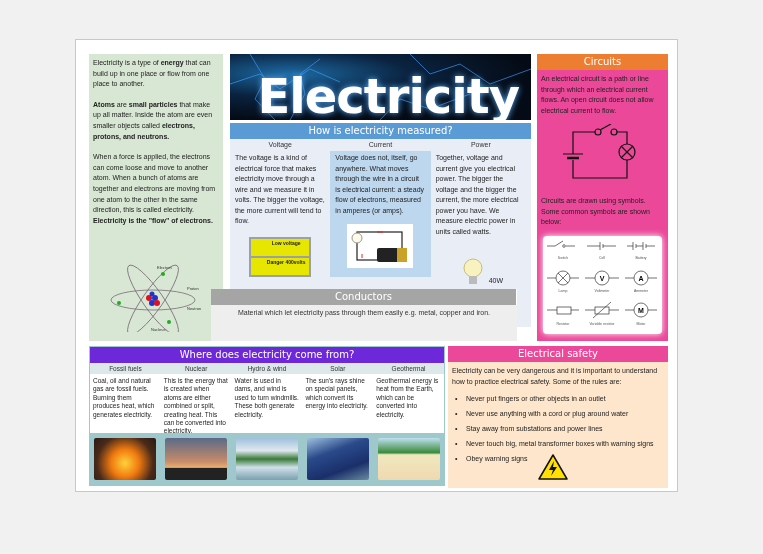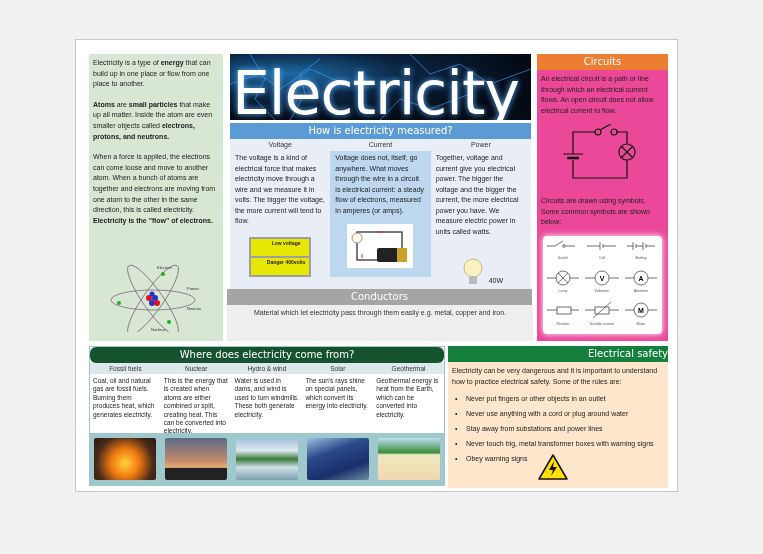--- a/index.html
+++ b/index.html
@@ -9,51 +9,51 @@
   .hdr{color:#fff;text-align:center;font-family:"DejaVu Sans",sans-serif;font-size:10px;line-height:16px;height:16px;}
   .txt{font-size:7px;line-height:10.6px;}
   b{font-weight:bold;}
   
   #what{left:13px;top:14px;width:134px;height:287px;background:#d8e7d3;}
   #what .hdr{background:#6aaa3e;}
   #what .body{padding:4px 4px;}
   #what p{margin:0 0 10px 0;}
   
   #banner{left:154px;top:14px;width:301px;height:66px;background:radial-gradient(ellipse at 20% 30%,#1d6aa3 0%,#0a2340 35%,#050b16 70%);overflow:hidden;}
-  #banner .title{position:absolute;right:12px;top:4px;font-family:"DejaVu Sans",sans-serif;font-size:60px;font-weight:normal;color:#fff;letter-spacing:-1px;text-shadow:0 0 6px #5bb0ff;}
+  #banner .title{position:absolute;right:12px;top:14px;font-family:"DejaVu Sans",sans-serif;font-size:48px;font-weight:bold;color:#fff;letter-spacing:-1px;text-shadow:0 0 6px #5bb0ff;}
   
   #meas{left:154px;top:83px;width:301px;height:204px;background:#e9eef6;}
   #meas .hdr{background:#5b9bd5;font-size:10px;}
   .mcols{display:flex;}
   .mcol{flex:1;padding:0 3px;box-sizing:border-box;}
   .mcol .ch{text-align:center;font-size:7px;line-height:12px;color:#333;}
   .mcol.cur{background:#bdd7ee;}
   .mcol .ct{font-size:7px;line-height:10.5px;padding:2px 2px 0 2px;}
   
-  #cond{left:151px;top:249px;width:306px;height:52px;background:#eeeeee;}
+  #cond{left:135px;top:249px;width:306px;height:52px;background:#eeeeee;}
   .ci{display:flex;}
   .ci > div{flex:1;}
   .ci .hdr{background:#a5a5a5;font-size:10px;border-right:1px solid #fff;}
   .ci .ct{font-size:7px;line-height:10px;padding:3px 6px;color:#333;}
   
   #circ{left:461px;top:14px;width:131px;height:287px;background:#ec4899;}
   #circ .hdr{background:#ed7d31;}
   #circ .body{padding:4px 4px;}
   
   #src{left:13px;top:306px;width:356px;height:140px;background:#fff;border:1px solid #9ec8cc;}
-  #src .hdr{background:#14532d;border-radius:6px;}
+  #src .hdr{background:#6d28d9;}
   .srow{display:flex;background:#dde8ea;}
   .srow div{flex:1;text-align:center;font-size:6.5px;line-height:11px;color:#333;}
   .sbody{display:flex;}
   .sbody div{flex:1;font-size:6.5px;line-height:8.4px;padding:3px 3px;color:#222;}
   .simgs{position:absolute;left:0;bottom:0;width:100%;height:52px;background:#9ec8cc;display:flex;justify-content:space-around;align-items:center;}
   .simg{width:62px;height:42px;border-radius:2px;}
   
   #safe{left:372px;top:306px;width:220px;height:142px;background:#fde6cb;}
-  #safe .hdr{background:#15803d;text-align:right;}
+  #safe .hdr{background:#ec4899;}
   #safe .body{padding:4px 4px;}
   #safe ul{margin:4px 0 0 0;padding:0;list-style:none;}
   #safe li{font-size:7px;line-height:15px;position:relative;padding-left:14px;}
   #safe li::before{content:"•";position:absolute;left:3px;}
   .warn{position:absolute;left:90px;top:108px;}
   .symgrid{position:absolute;left:6px;top:182px;width:119px;height:98px;background:#fff;border-radius:4px;box-shadow:0 0 6px #fff;}
   .sym{position:absolute;font-size:3.5px;color:#555;text-align:center;width:36px;}
 </style>
 </head>
 <body>

